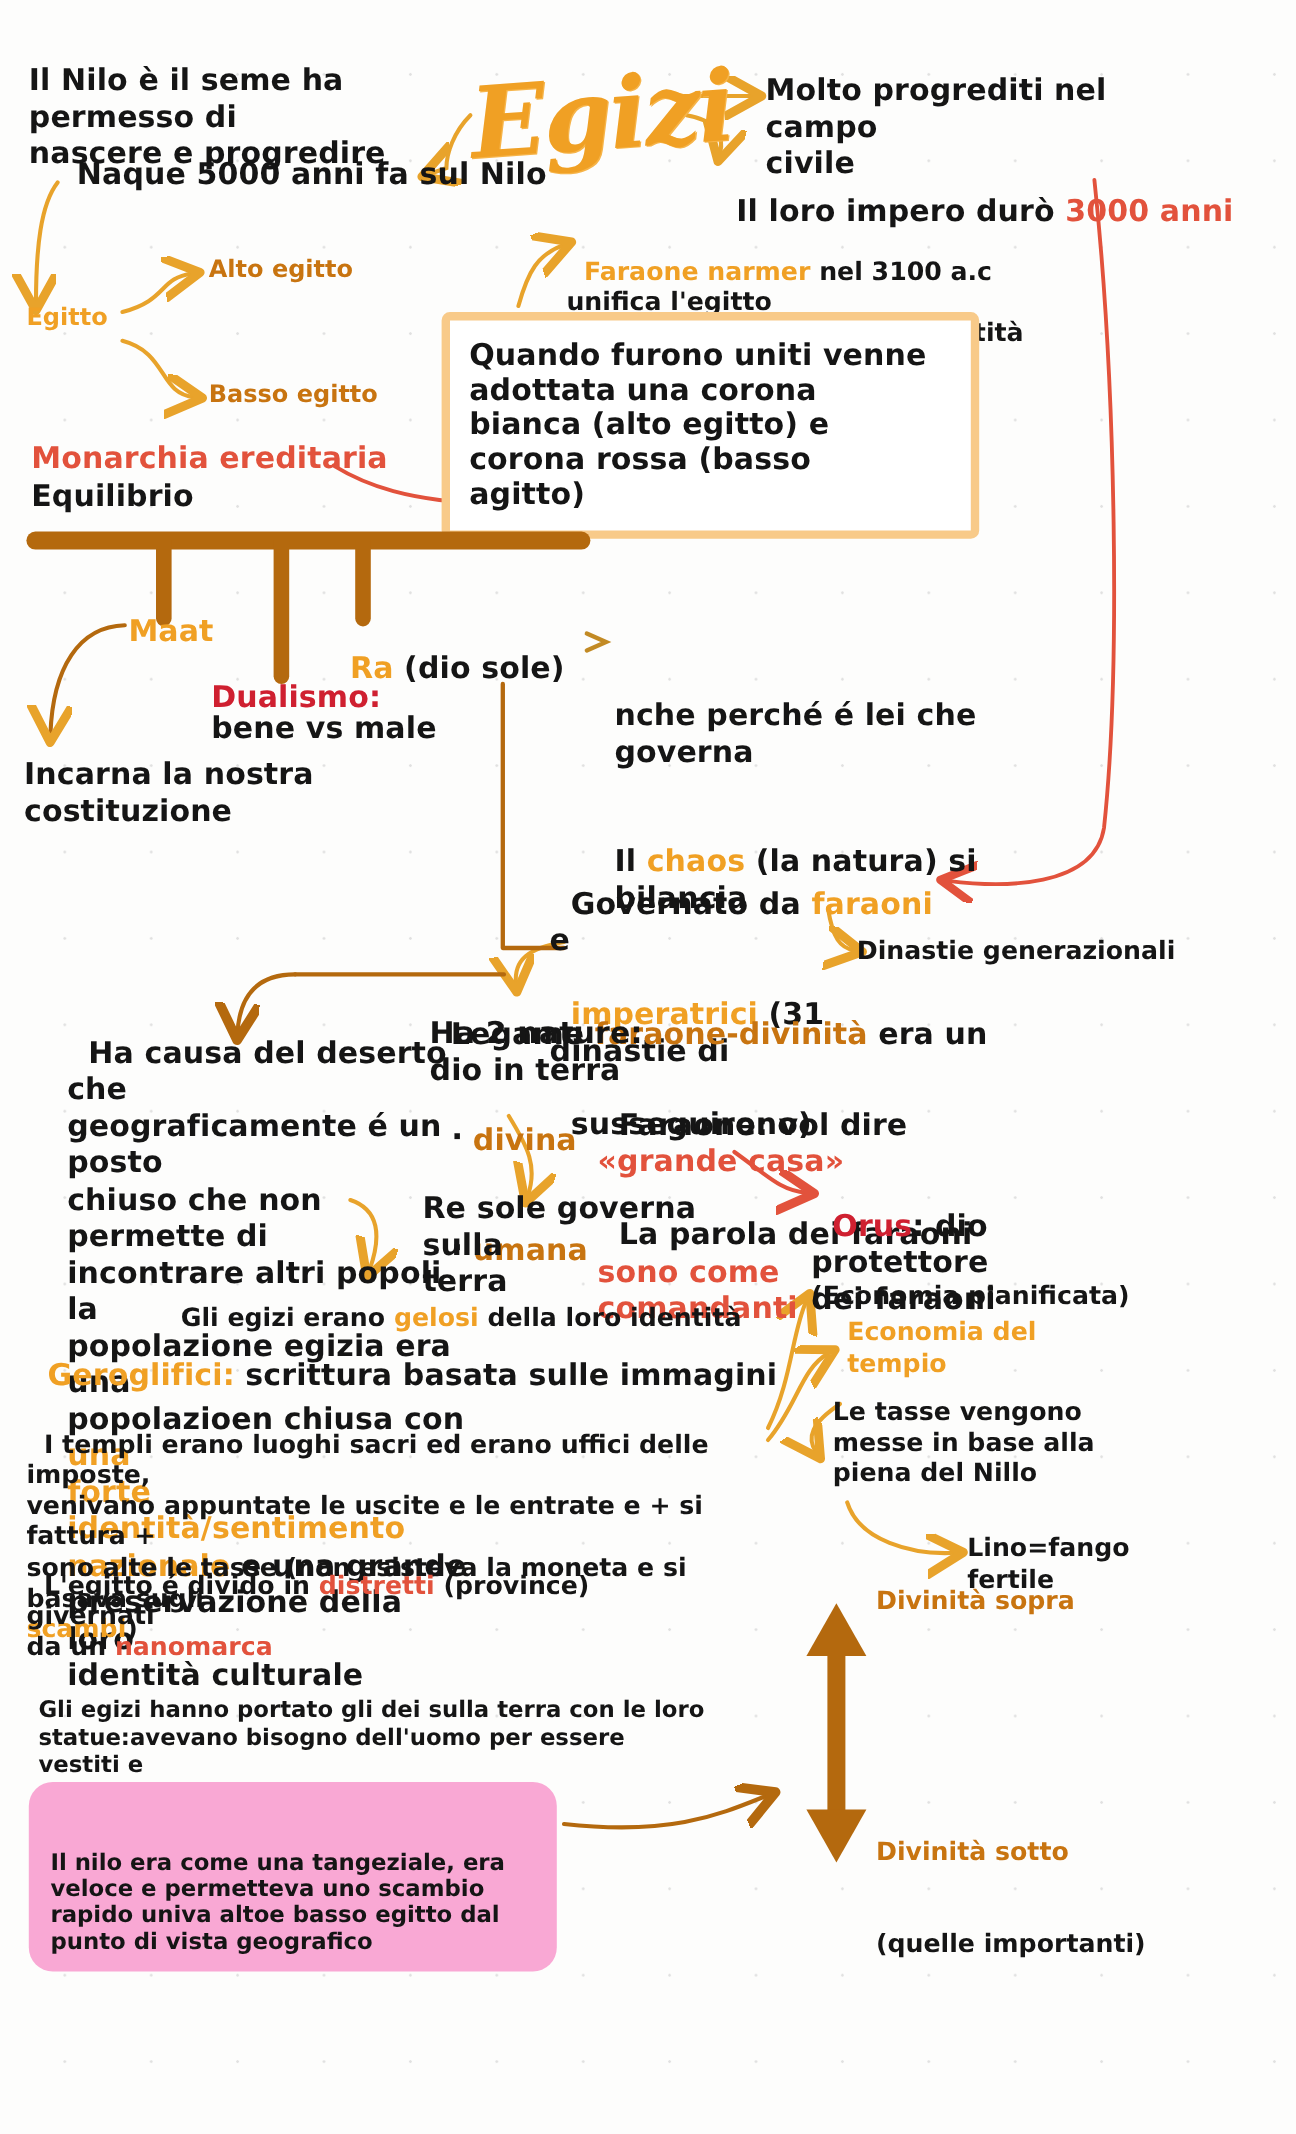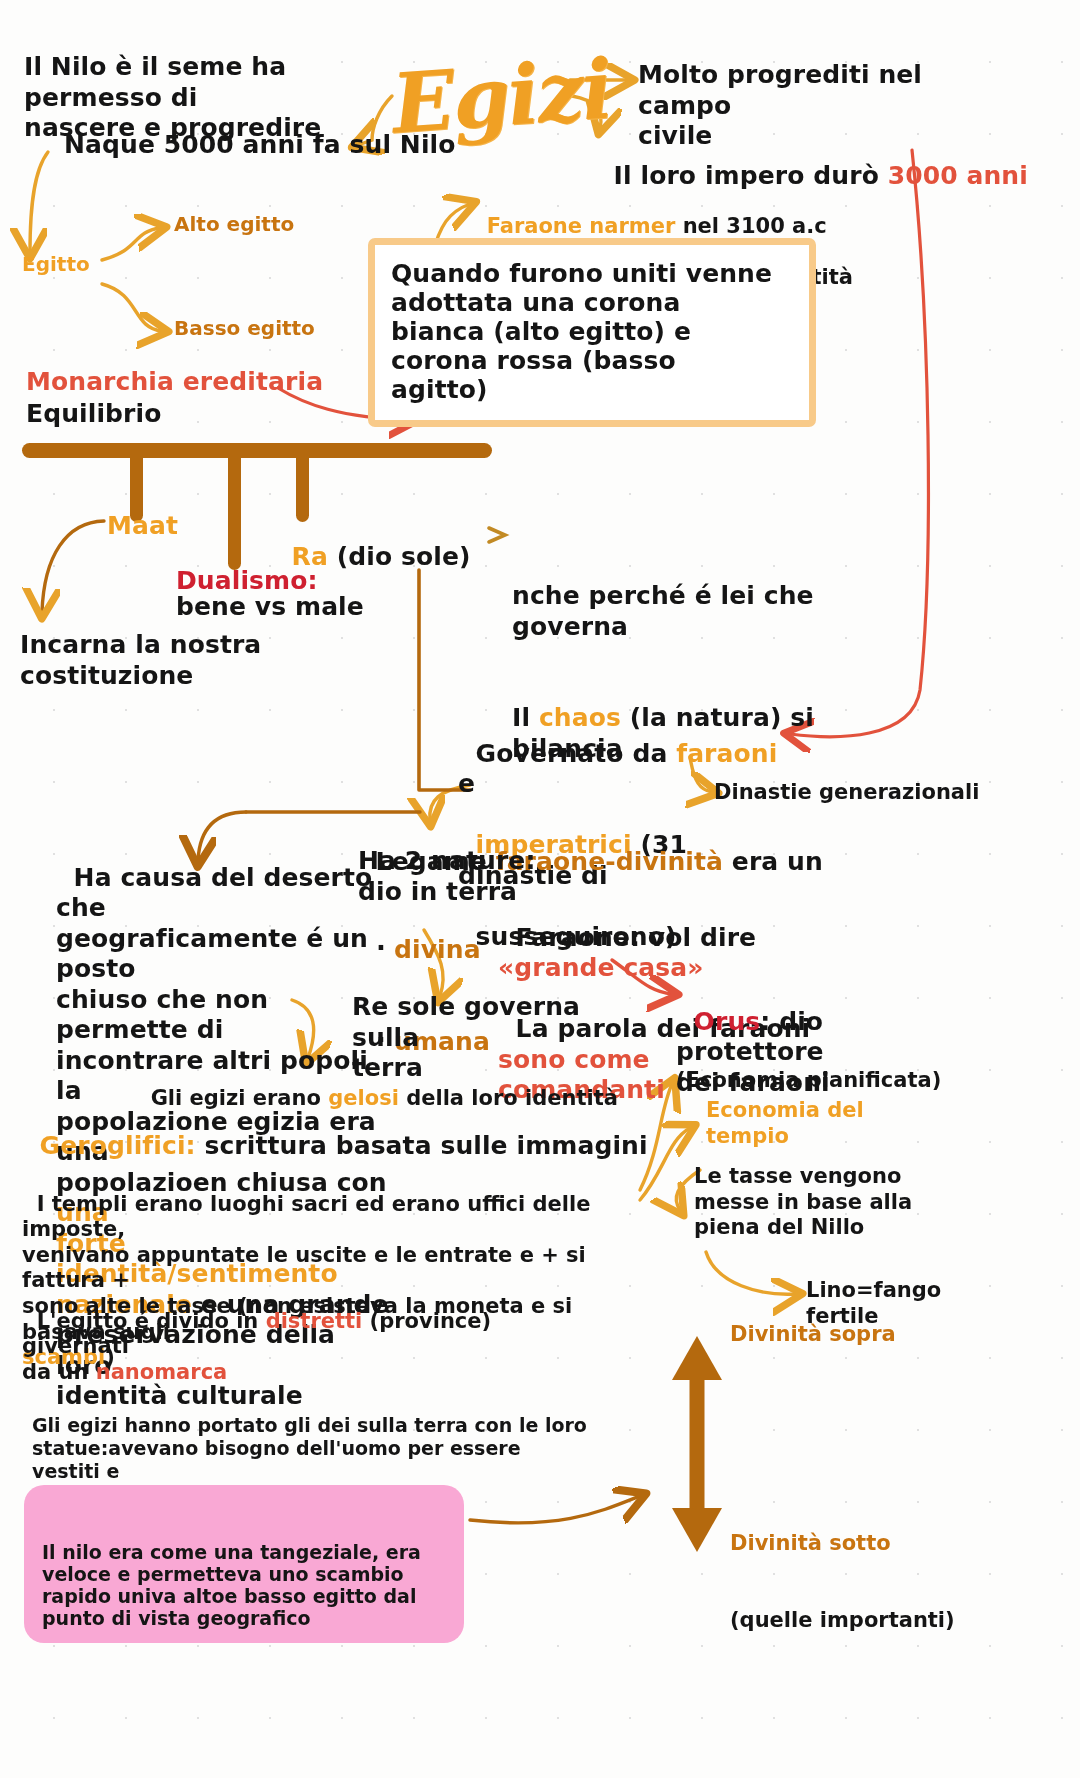--- a/index.html
+++ b/index.html
@@ -37,21 +37,21 @@
     font-family:"DejaVu Serif", serif;
     font-style:italic;font-weight:700;
     font-size:82px;color:#f0a024;
     letter-spacing:-2px;
     transform:rotate(-4deg);
     text-shadow:1px 1px 0 #f6b449;
   }
 
   
   #crown-box{
-    position:absolute;left:368px;top:238px;width:448px;
+    position:absolute;left:368px;top:260px;width:448px;
     border:7px solid #f8ca89;border-radius:7px;
     background:#ffffff;
     padding:14px 28px 16px 16px;
     box-sizing:border-box;
   }
 
   
   #nile-box{
     position:absolute;left:24px;top:1485px;width:440px;
     background:#f9a8d4;border-radius:20px;

